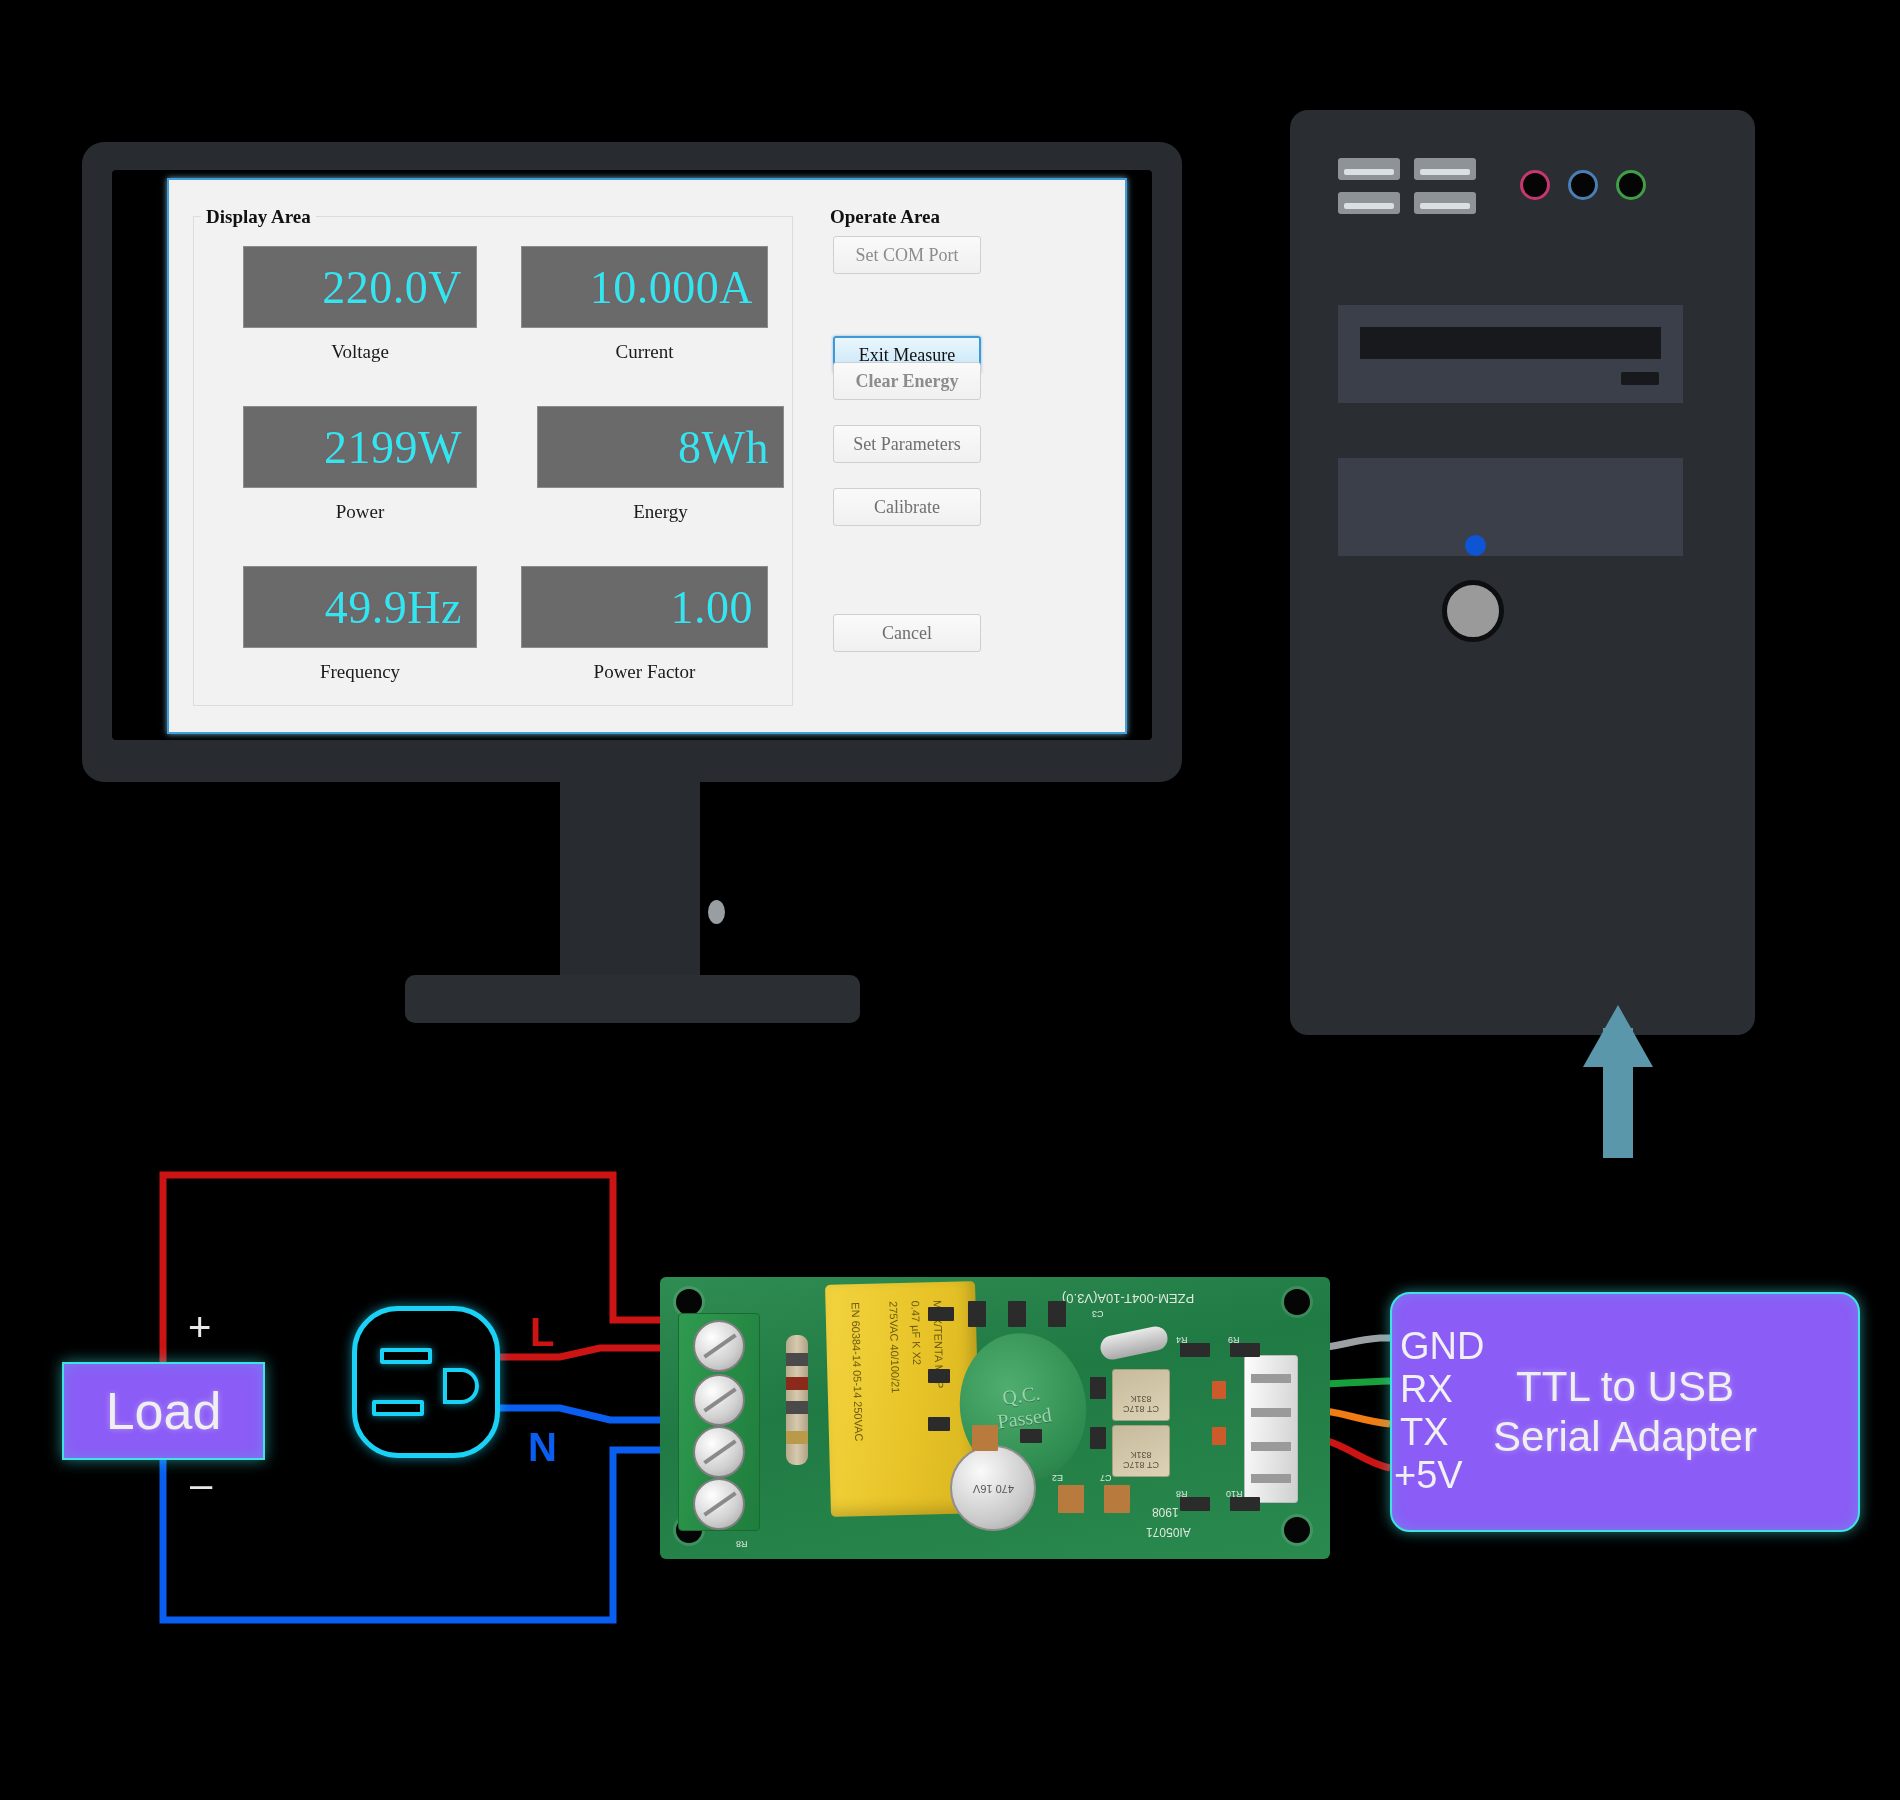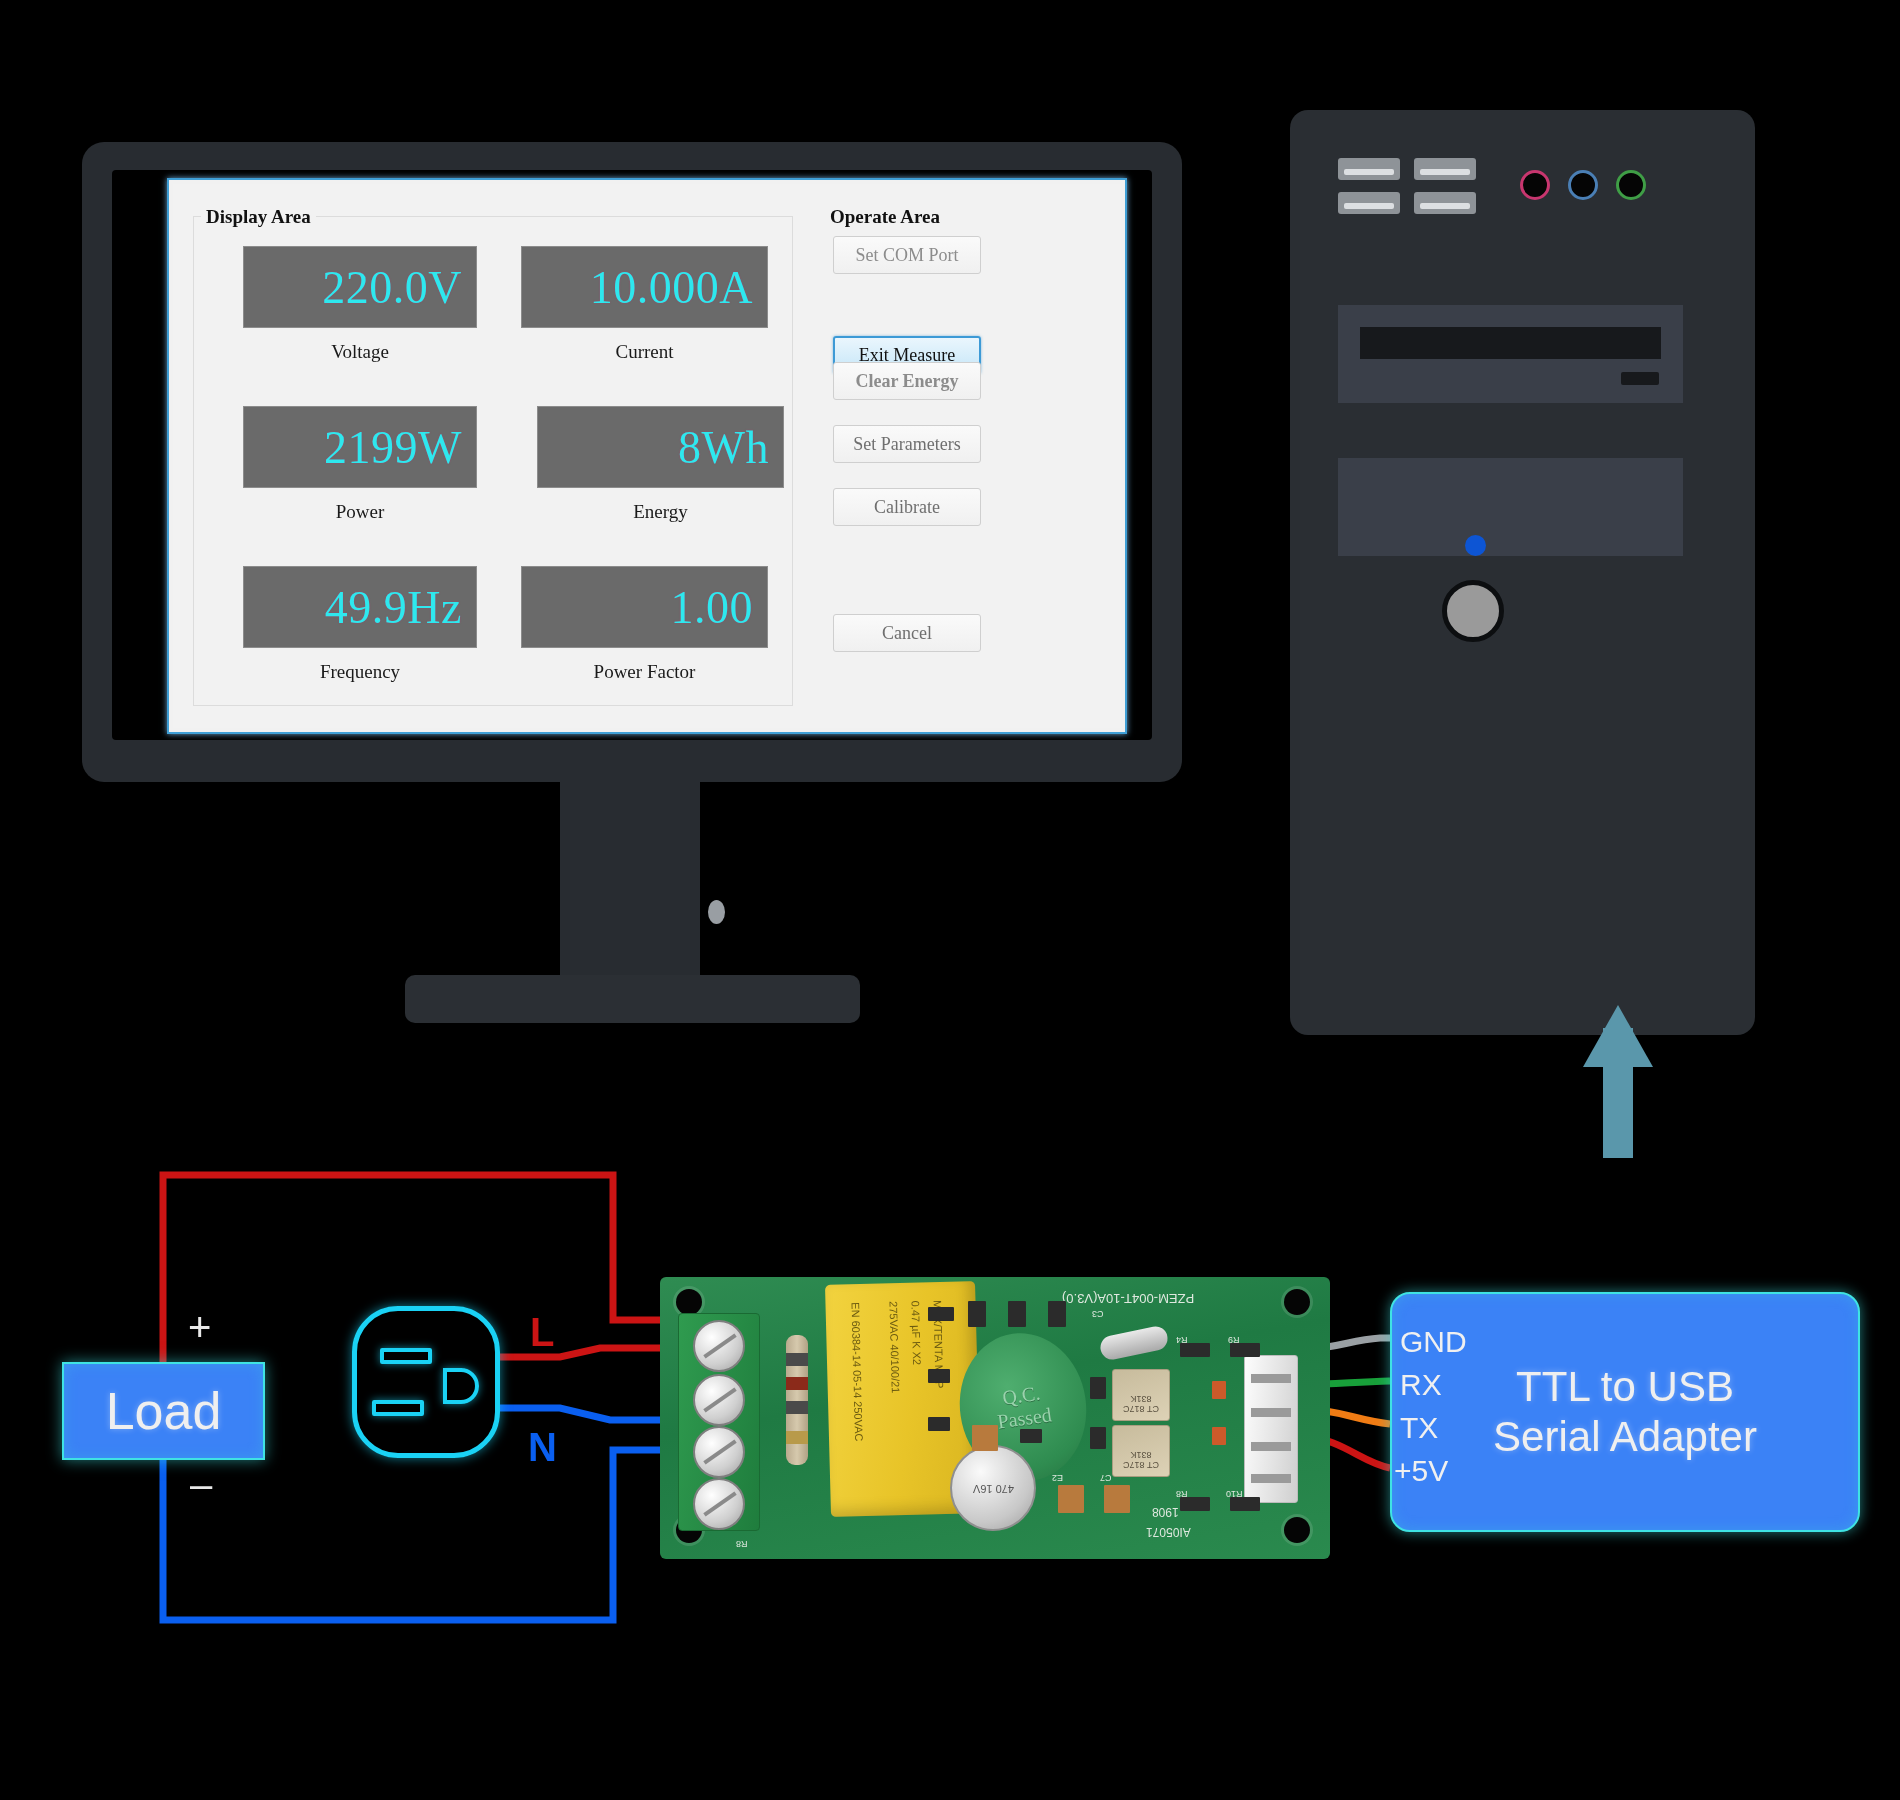--- a/index.html
+++ b/index.html
@@ -145,30 +145,30 @@
     position:absolute; width:0;height:0;
     border-left:35px solid transparent;
     border-right:35px solid transparent;
     border-bottom:62px solid #5a97ab;
   }
 
   
   .neon-box {
     position: absolute;
     border: 2px solid #3fe3e3;
-    background: #3b82f6;
+    background: #8b5cf6;
     box-shadow: 0 0 14px rgba(60,225,225,.55), inset 0 0 14px rgba(60,225,225,.25);
     display:flex; align-items:center; justify-content:center;
   }
   .neon-text {
     color: #efefef;
     text-shadow: 0 0 6px rgba(255,255,255,.35);
   }
   .wire-lbl {
-    position:absolute; color:#f0f0f0; font-size:30px;
+    position:absolute; color:#f0f0f0; font-size:38px;
     font-family:"Liberation Sans", sans-serif;
   }
   .pm { position:absolute; color:#e8e8e8; font-size:40px; font-weight:400;
         font-family:"Liberation Sans", sans-serif; }
   .LN { position:absolute; font-size:40px; font-weight:600;
         font-family:"Liberation Sans", sans-serif; }
 
   
   .pcb {
     position:absolute; left:660px; top:1277px;

